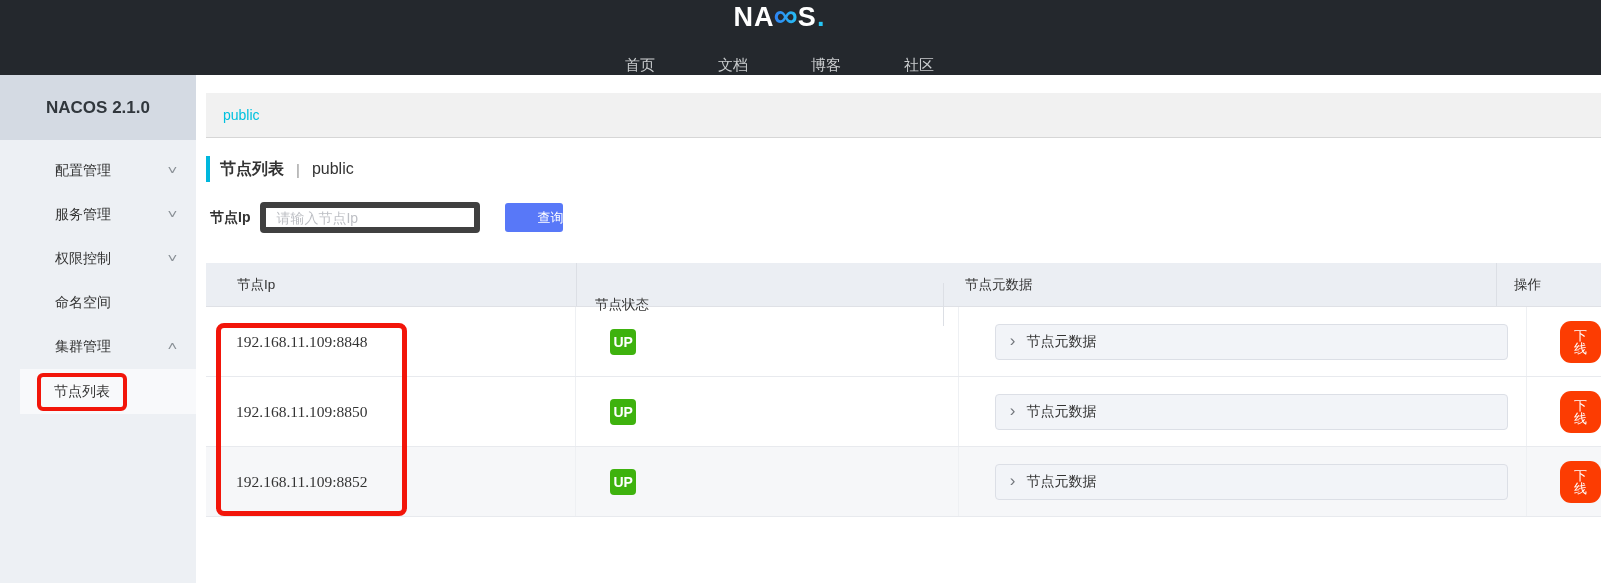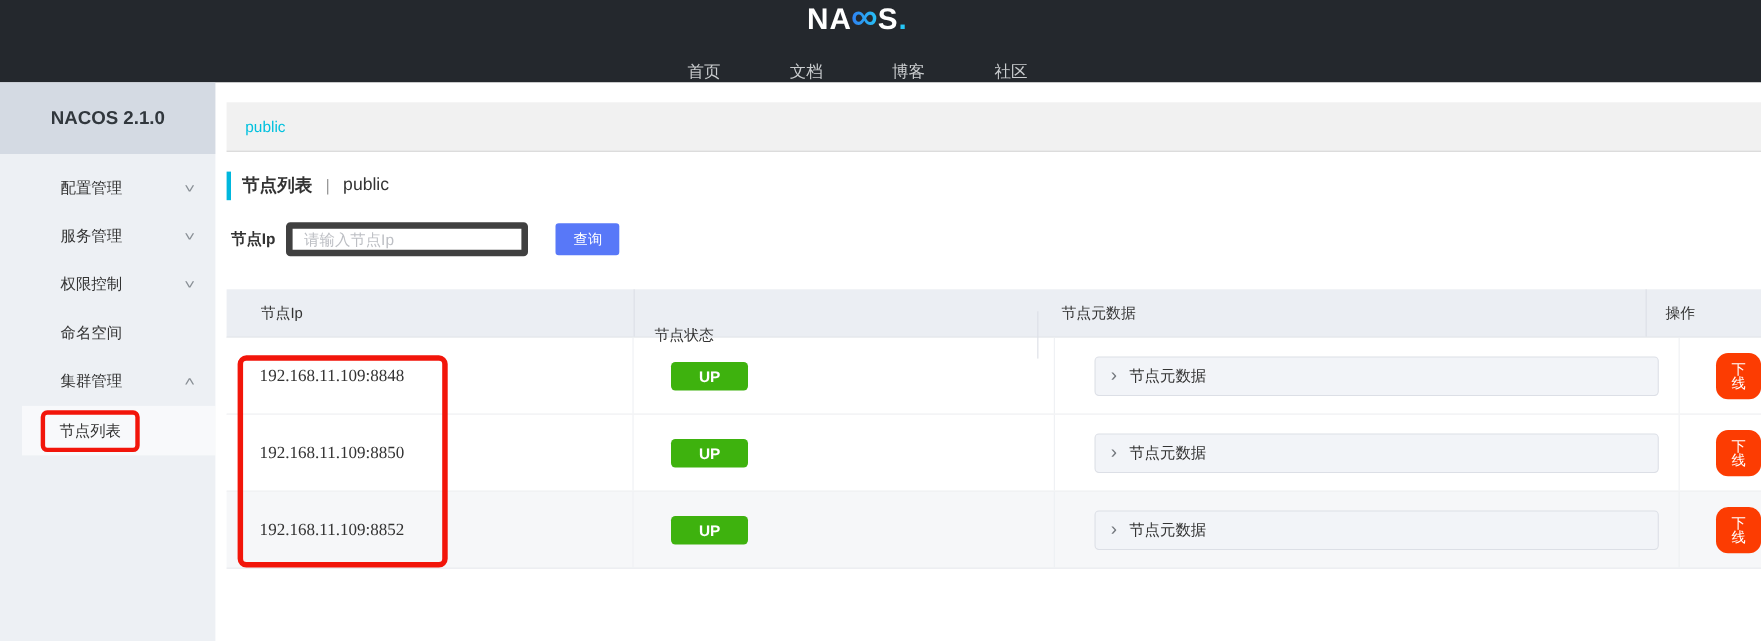--- a/index.html
+++ b/index.html
@@ -48,21 +48,21 @@
   .pt-page { font-size:16px; font-weight:bold; color:#333; }
   .pt-sep { font-size:15px; color:#999; margin:0 12px; }
   .pt-ns { font-size:16px; color:#333; }
 
   .search-row { margin-top:19px; display:flex; align-items:center; }
   .search-label { font-size:14px; font-weight:bold; color:#333; margin:0 10px 0 4px; }
   .search-input { width:220px; height:31px; border:6px solid #404040;
     border-radius:4px; padding:0 10px; font-size:14px; color:#333; outline:none; }
   .search-input::placeholder { color:#bdbfc4; }
   .query-btn { margin-left:25px; width:58px; height:29px; background:#5878f8;
-    color:#fff; border:none; border-radius:3px; font-size:13px; cursor:pointer; }
+    color:#fff; border:none; border-radius:3px; font-size:13px; cursor:pointer;text-align:right; }
 
   
   .table-wrap { margin-top:30px; position:relative; width:1395px; }
   .thead { display:flex; height:44px; background:#ebeef3; align-items:center;
     border-bottom:1px solid #dfe1e6; }
   .th { font-size:13.5px; color:#333; height:100%; display:flex;
     align-items:center; border-right:1px solid #dcdfe5; }
   .th:last-child { border-right:none; }
   .trow { display:flex; height:70px; align-items:center;
     border-bottom:1px solid #e8eaee; background:#fff;gap:16px; }
@@ -73,21 +73,21 @@
   .c-ip   { width:371px; padding-left:30px; }
   .c-stat { width:367px; padding-left:18px; }
   .c-meta { width:553px; padding-left:20px; }
   .c-act  { flex:1; padding-left:17px; }
   .th.c-ip { padding-left:31px; } .th.c-stat { padding-left:18px;margin-top:40px; }
   .th.c-meta { padding-left:21px; } .th.c-act { padding-left:17px; }
 
   .ip-text { font-family:"Liberation Serif","DejaVu Serif",serif;
     font-size:15.5px; color:#333; }
   .up-badge { background:#3eb20e; color:#fff; font-weight:bold; font-size:14px;
-    padding:6px 25px; border-radius:4px; line-height:1; }
+    padding:6px 3px; border-radius:4px; line-height:1; }
   .meta-panel { width:513px; height:36px; background:#f2f4f8;
     border:1px solid #dcdfe6; border-radius:4px; display:flex;
     align-items:center; padding-left:14px; cursor:pointer; }
   .meta-chev { color:#73777d; font-size:17px; margin-right:11px;
     line-height:1; transform:translateY(-1px); }
   .meta-label { font-size:14px; color:#333; }
   .down-btn { background:#fc3c02; color:#fff; border:none; border-radius:11px;
     font-size:13px; padding:8px 14px; cursor:pointer; line-height:1; }
 
   .red-box-big { position:absolute; left:10px; top:60px; width:191px;

